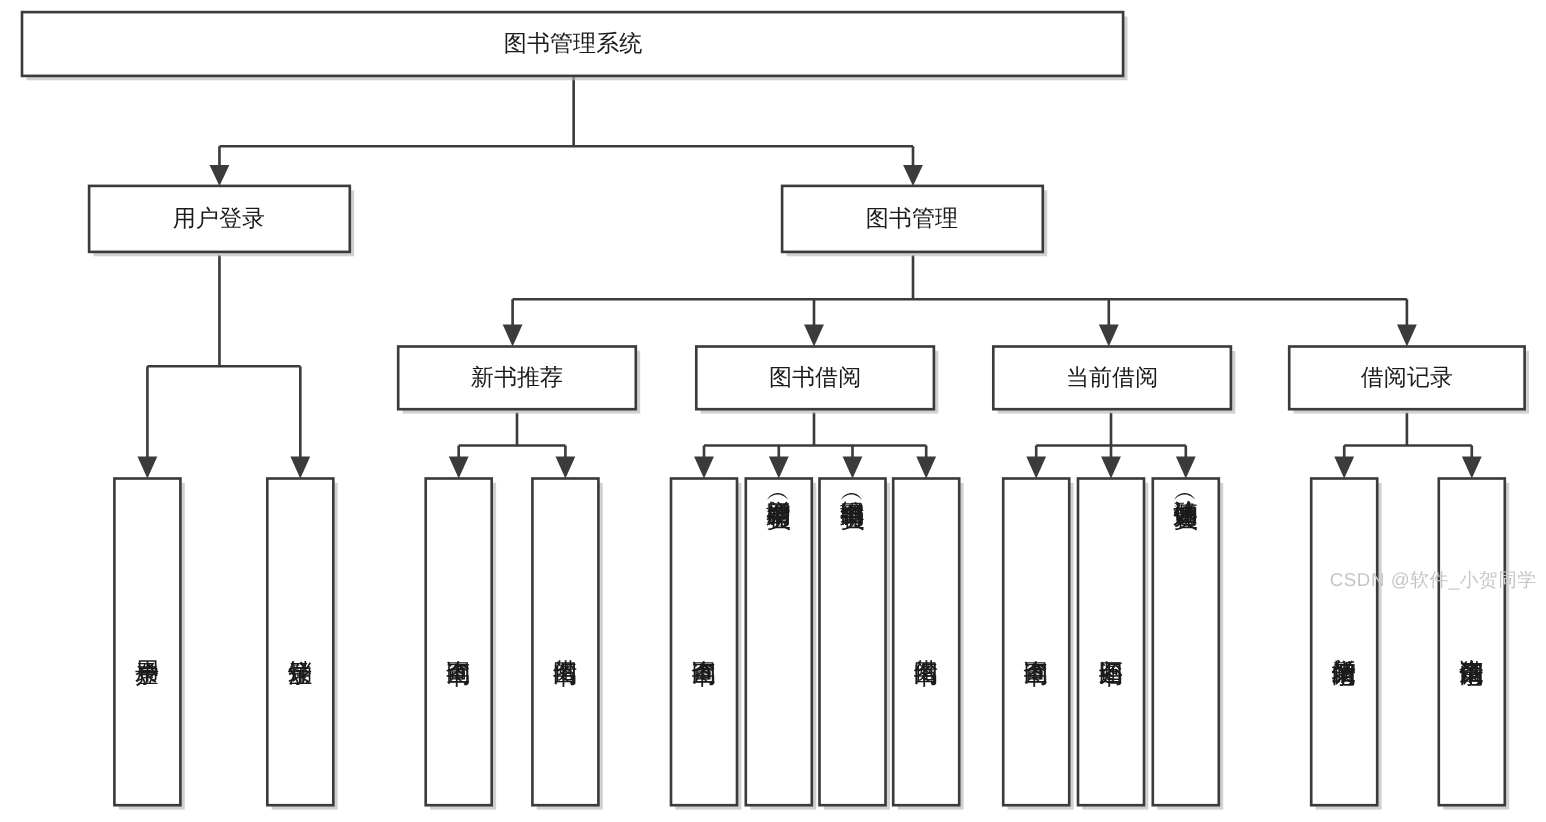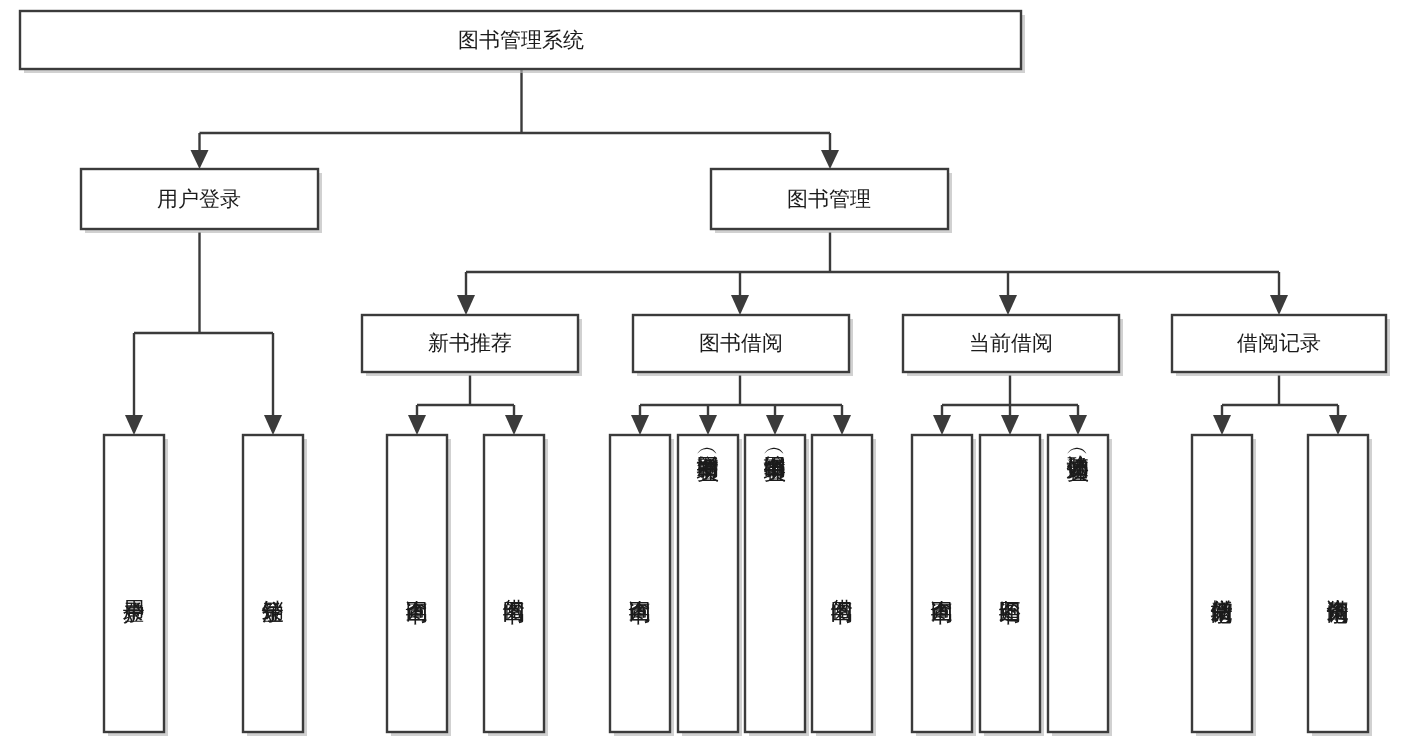--- a/index.html
+++ b/index.html
@@ -284,14 +284,15 @@
   <div class="leaf-label-wrap" style="left:1048px; top:437px; width:60px; height:293px; align-items:flex-start;">
     <span class="leaf-label">确认归还（管理员）</span>
   </div>
   <div class="leaf-label-wrap" style="left:1192px; top:435px; width:60px; height:297px;">
     <span class="leaf-label">新增借阅记录</span>
   </div>
   <div class="leaf-label-wrap" style="left:1308px; top:435px; width:60px; height:297px;">
     <span class="leaf-label">查询借阅记录</span>
   </div>
 
+  <div class="watermark">CSDN @软件_小贺同学</div>
 
 </div>
 
 </body></html>

